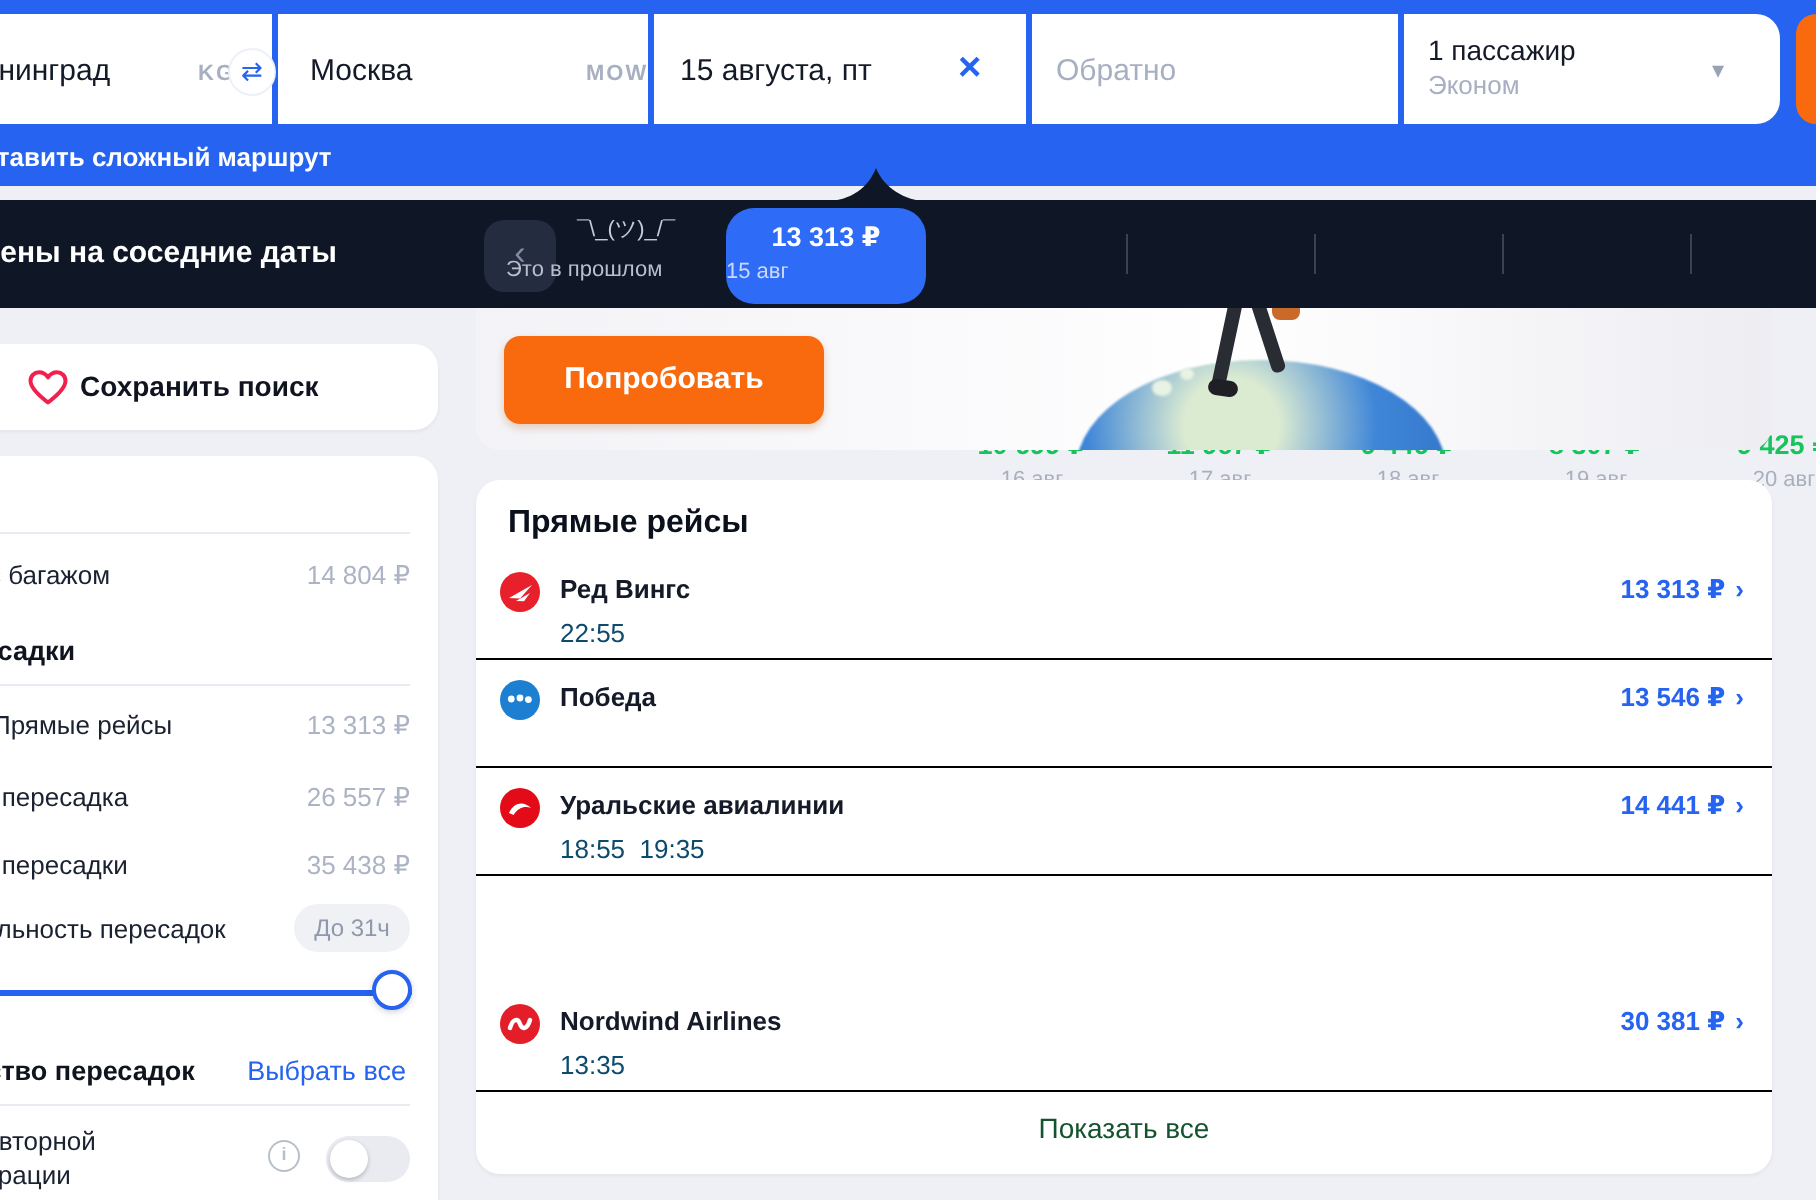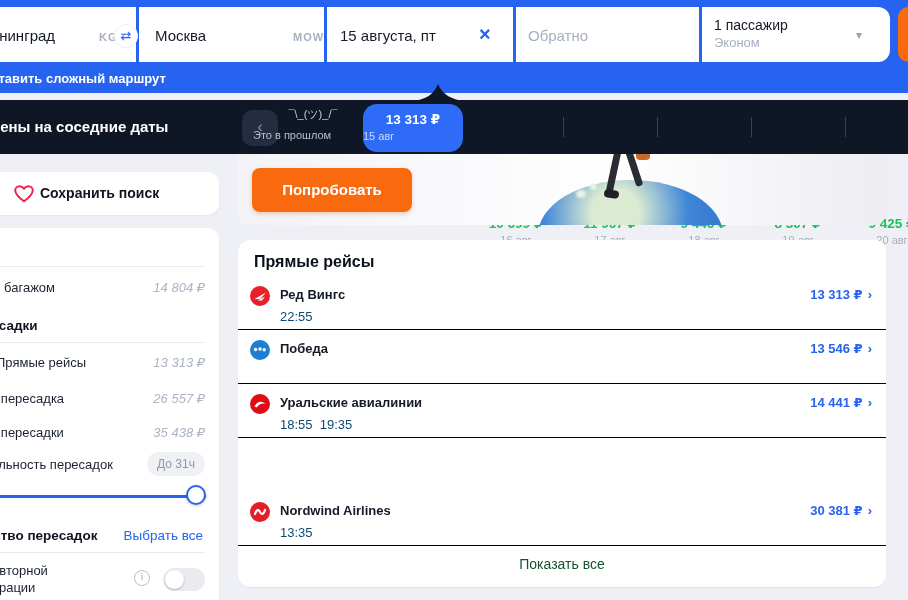--- a/index.html
+++ b/index.html
@@ -68,21 +68,21 @@
   
   .card1 { left:-24px; top:172px; width:243px; height:43px; border-radius:12px; background:#fff;
            box-shadow:0 1px 2px rgba(16,24,40,.05); }
   .saveheart { left:38px; top:12px; }
   .savelbl { left:64px; top:13px; font-size:14px; font-weight:bold; color:#10141F; }
   .card2 { left:-24px; top:228px; width:243px; height:400px; border-radius:12px; background:#fff;
            box-shadow:0 1px 2px rgba(16,24,40,.05); }
   .shead { font-size:13.5px; font-weight:bold; color:#10141F; white-space:nowrap; }
   .sdiv { left:0; width:229px; height:1px; background:#E8EBF1; }
   .srlabel { font-size:13px; color:#1A2130; white-space:nowrap; }
-  .srprice { right:14px; font-size:13px; color:#ABB3C4; white-space:nowrap;font-style:italic; }
+  .srprice { right:14px; font-size:13px; color:#ABB3C4; white-space:nowrap; }
   .durpill { left:171px; top:224px; width:58px; height:24px; border-radius:12px; background:#EFF1F5;
              text-align:center; line-height:24px; font-size:12px; color:#9099AB; }
   .slidertrack { left:0; top:267px; width:230px; height:3px; border-radius:2px; background:#2563F0; }
   .sliderhandle { left:210px; top:257px; width:20px; height:20px; border-radius:50%; background:#fff;
                   border:2.5px solid #2563F0; box-shadow:0 1px 3px rgba(16,24,40,.2); }
   .selectall { right:16px; top:300px; font-size:13.5px; color:#2563F0; }
   .rechecklbl { left:-16px; top:334px; width:118px; font-size:13px; line-height:17px; color:#1A2130; }
   .infoicon { left:158px; top:342px; width:16px; height:16px; border-radius:50%; border:1.5px solid #B8BFCB;
               color:#B8BFCB; font-size:9px; font-weight:bold; text-align:center; line-height:13px; }
   .toggle { left:187px; top:340px; width:42px; height:23px; border-radius:12px; background:#E9EBF0; }

